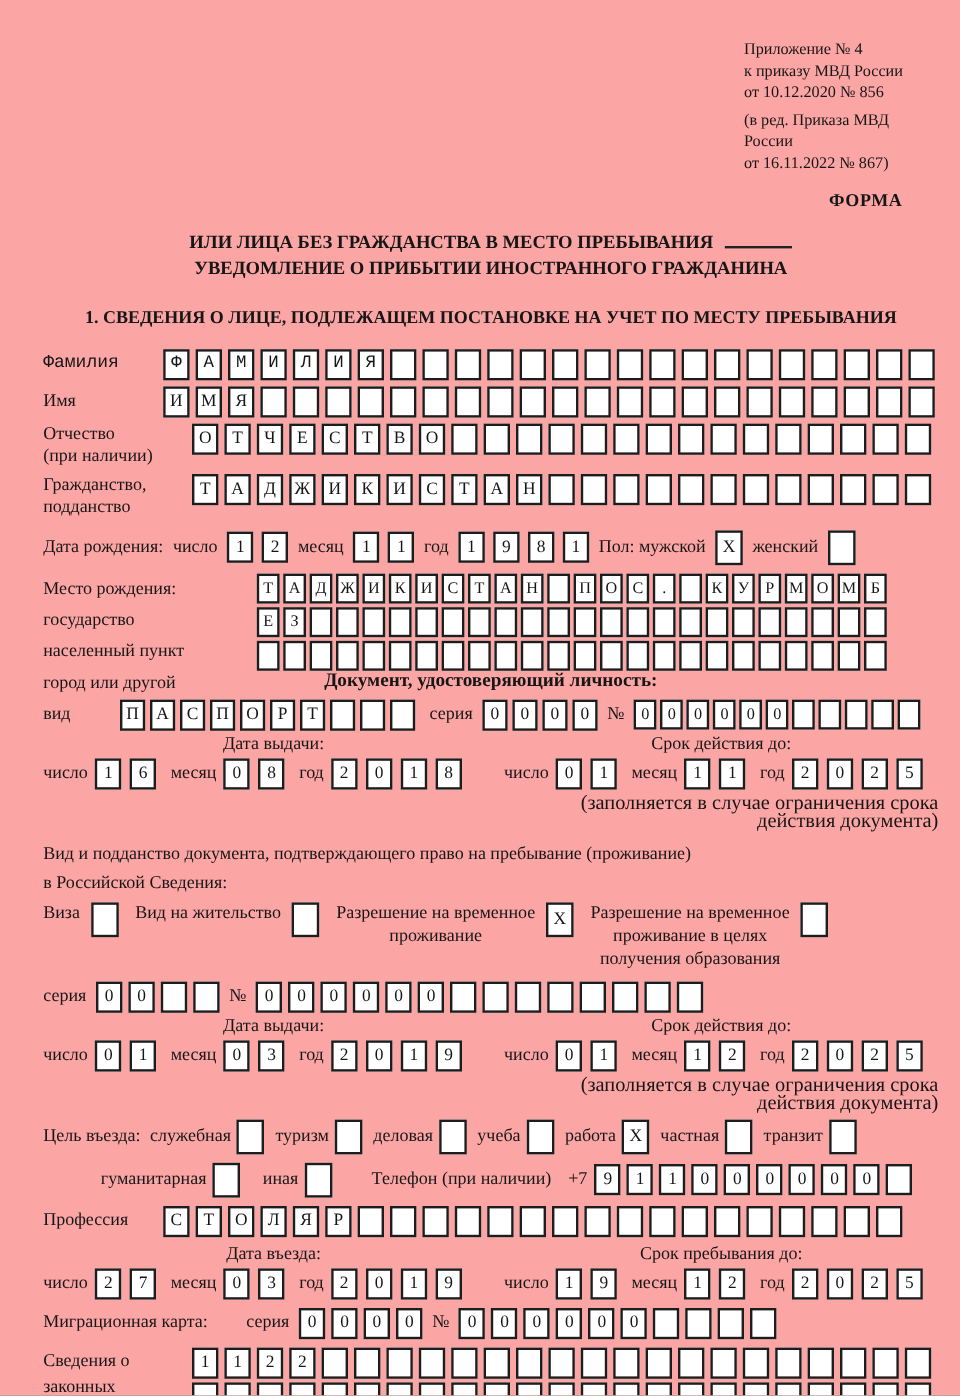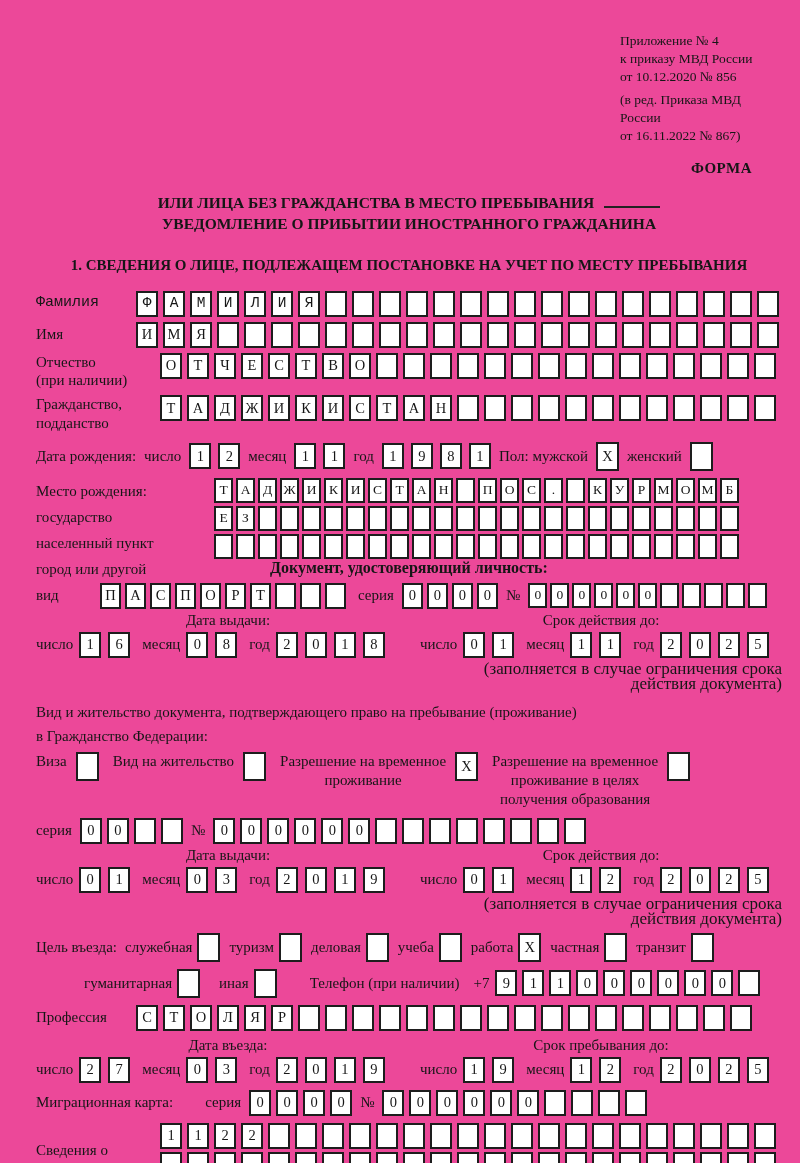--- a/index.html
+++ b/index.html
@@ -1,39 +1,39 @@
 <!DOCTYPE html>
 <html><head>
 <meta charset="utf-8">
 <style>
   * { box-sizing: border-box; margin: 0; padding: 0; }
   html,body { background:#9a9a9a; }
   .page {
     width: 800px; height: 1163px; margin: 0 auto;
-    background: #ec4899; color: #161616;
+    background: #fca5a5; color: #161616;
     font-family: "Liberation Serif", "DejaVu Serif", serif;
     font-size: 15px; line-height: 1.25;
     padding: 32px 18px 10px 36px;
     overflow: hidden; position: relative;
   }
   .annex { margin-left: 584px; font-size: 13.5px; line-height: 18px; }
   .annex .amend { margin-top: 5px; }
   .form-word { text-align: right; font-weight: bold; letter-spacing: .5px; margin: 14px 30px 0 0; font-size: 15px; }
   .title { text-align: center; font-weight: bold; font-size: 15.5px; line-height: 21px; margin-top: 14px; }
   .blank { display: inline-block; width: 56px; border-bottom: 2px solid #222; margin-left: 10px; }
   .sec-head { text-align: center; font-weight: bold; font-size: 15px; margin-top: 22px; }
 
   .frow { display: flex; align-items: center; margin-top: 5px; }
   .frow.align-top { align-items: flex-start; }
   .flabel { flex: 0 0 auto; }
   .w92 { width: 92px; }
   .w118 { width: 118px; }
   .w172 { width: 172px; }
   .stack > div { line-height: 26px; }
-  .stack6 > div { line-height: 22.5px; margin-top: 16px; }
+  .stack6 > div { line-height: 22.5px; }
   .sub { }
 
   .boxes { display: inline-flex; gap: 5px; flex: 0 0 auto; }
   .box {
     width: 22px; height: 26px; flex: 0 0 auto;
     border: 2px solid #1d1d1d; background: #fff;
     display: inline-flex; align-items: center; justify-content: center;
     font-size: 14.5px;
   }
   .boxes.mid  { gap: 4px; } .boxes.mid  .box { width: 21px; }
@@ -424,22 +424,22 @@
             <span class="box">0</span>
             <span class="box">2</span>
             <span class="box">5</span>
           </span>
       </div>
       <div class="note">(заполняется в случае ограничения срока действия документа)</div>
     </div>
   </div>
 
   <div class="intro">
-    <div>Вид и жительство документа, подтверждающего право на пребывание (проживание)</div>
-    <div>в Гражданство Федерации:</div>
+    <div>Вид и подданство документа, подтверждающего право на пребывание (проживание)</div>
+    <div>в Российской Сведения:</div>
   </div>
 
   <div class="opt-row">
     <div class="opt">
       <span class="lbl">Виза</span>
       <span class="boxes cbx">
           <span class="box"></span>
         </span>
     </div>
     <div class="opt">

